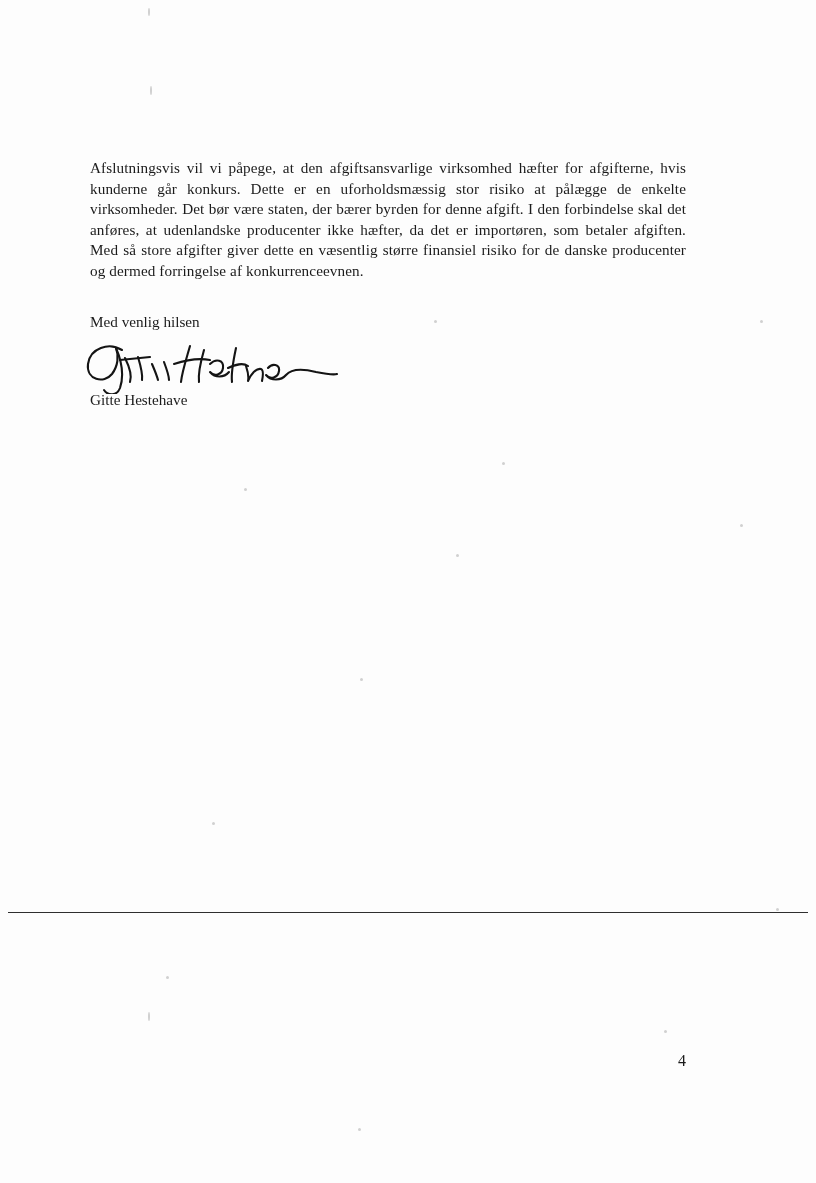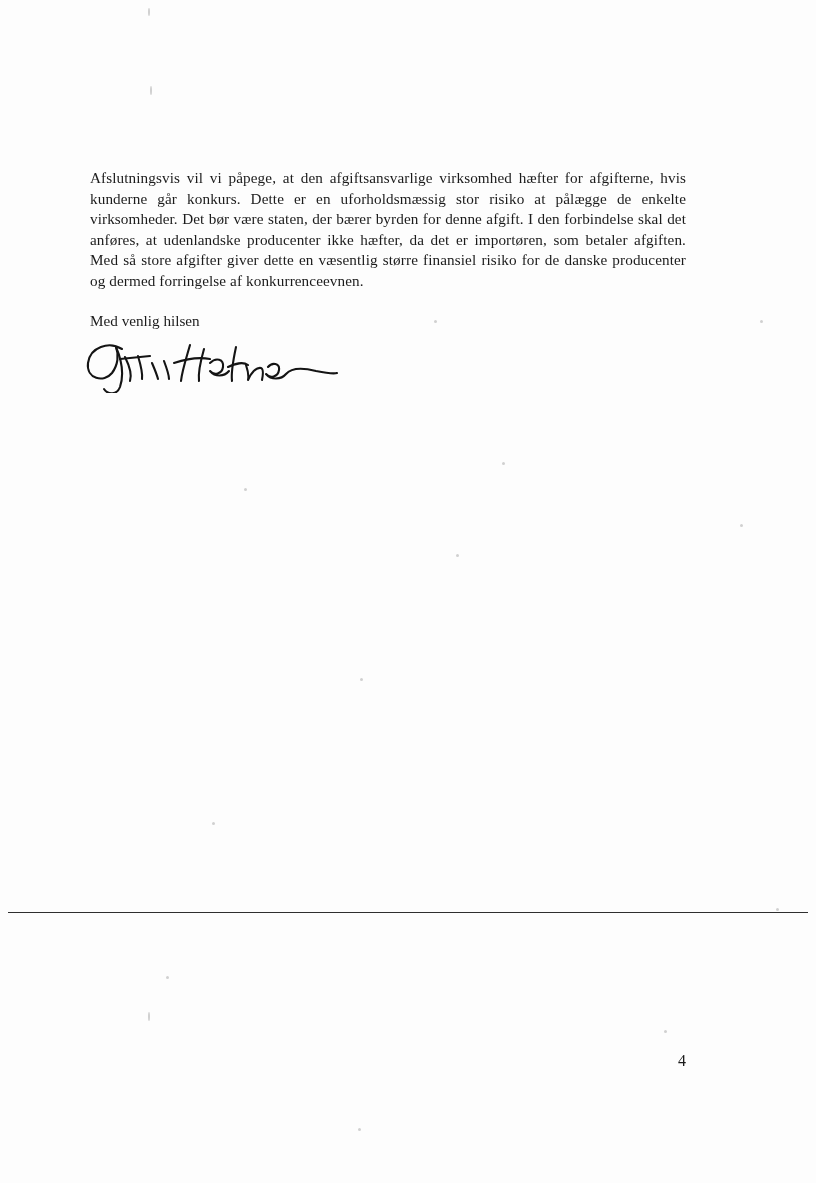--- a/index.html
+++ b/index.html
@@ -20,33 +20,33 @@
   
   .speck {
     position: absolute;
     background: #b9b9b9;
     border-radius: 50%;
     opacity: 0.65;
   }
   .content {
     position: absolute;
     left: 90px;
-    top: 168px;
+    top: 158px;
     width: 596px;
   }
   .body-paragraph {
     font-size: 15.2px;
     line-height: 20.6px;
     color: #1b1b1b;
     text-align: justify;
     letter-spacing: 0.1px;
     margin: 0;
   }
   .closing {
-    margin-top: 19px;
+    margin-top: 30px;
     font-size: 15.2px;
     line-height: 20.6px;
     color: #1b1b1b;
   }
   .signature-wrap {
     position: relative;
     height: 52px;
     margin-top: 6px;
     margin-left: -12px;
   }
@@ -116,18 +116,19 @@
           <path d="M126 12 C122 26, 120 36, 121 44"></path>
           <path d="M132 26 C138 20, 146 22, 145 30 C144 37, 136 39, 132 34 C137 40, 146 40, 151 34"></path>
           <path d="M158 10 C155 24, 153 36, 154 44"></path>
           <path d="M150 30 C158 26, 166 25, 170 28"></path>
           <path d="M168 28 C170 34, 171 39, 170 43 C173 36, 178 30, 183 31 C186 32, 185 38, 184 43"></path>
           <path d="M190 30 C194 25, 202 26, 201 33 C200 40, 192 42, 188 37 C193 43, 203 43, 208 37 C214 30, 226 31, 238 34 C248 36, 256 37, 259 36"></path>
         </g>
       </svg>
     </div>
 
+    <div class="signer">Gitte Hestehave</div>
   </div>
 
   <div class="hrule"></div>
 
   <div class="page-number">4</div>
 </div>
 
 </body></html>

